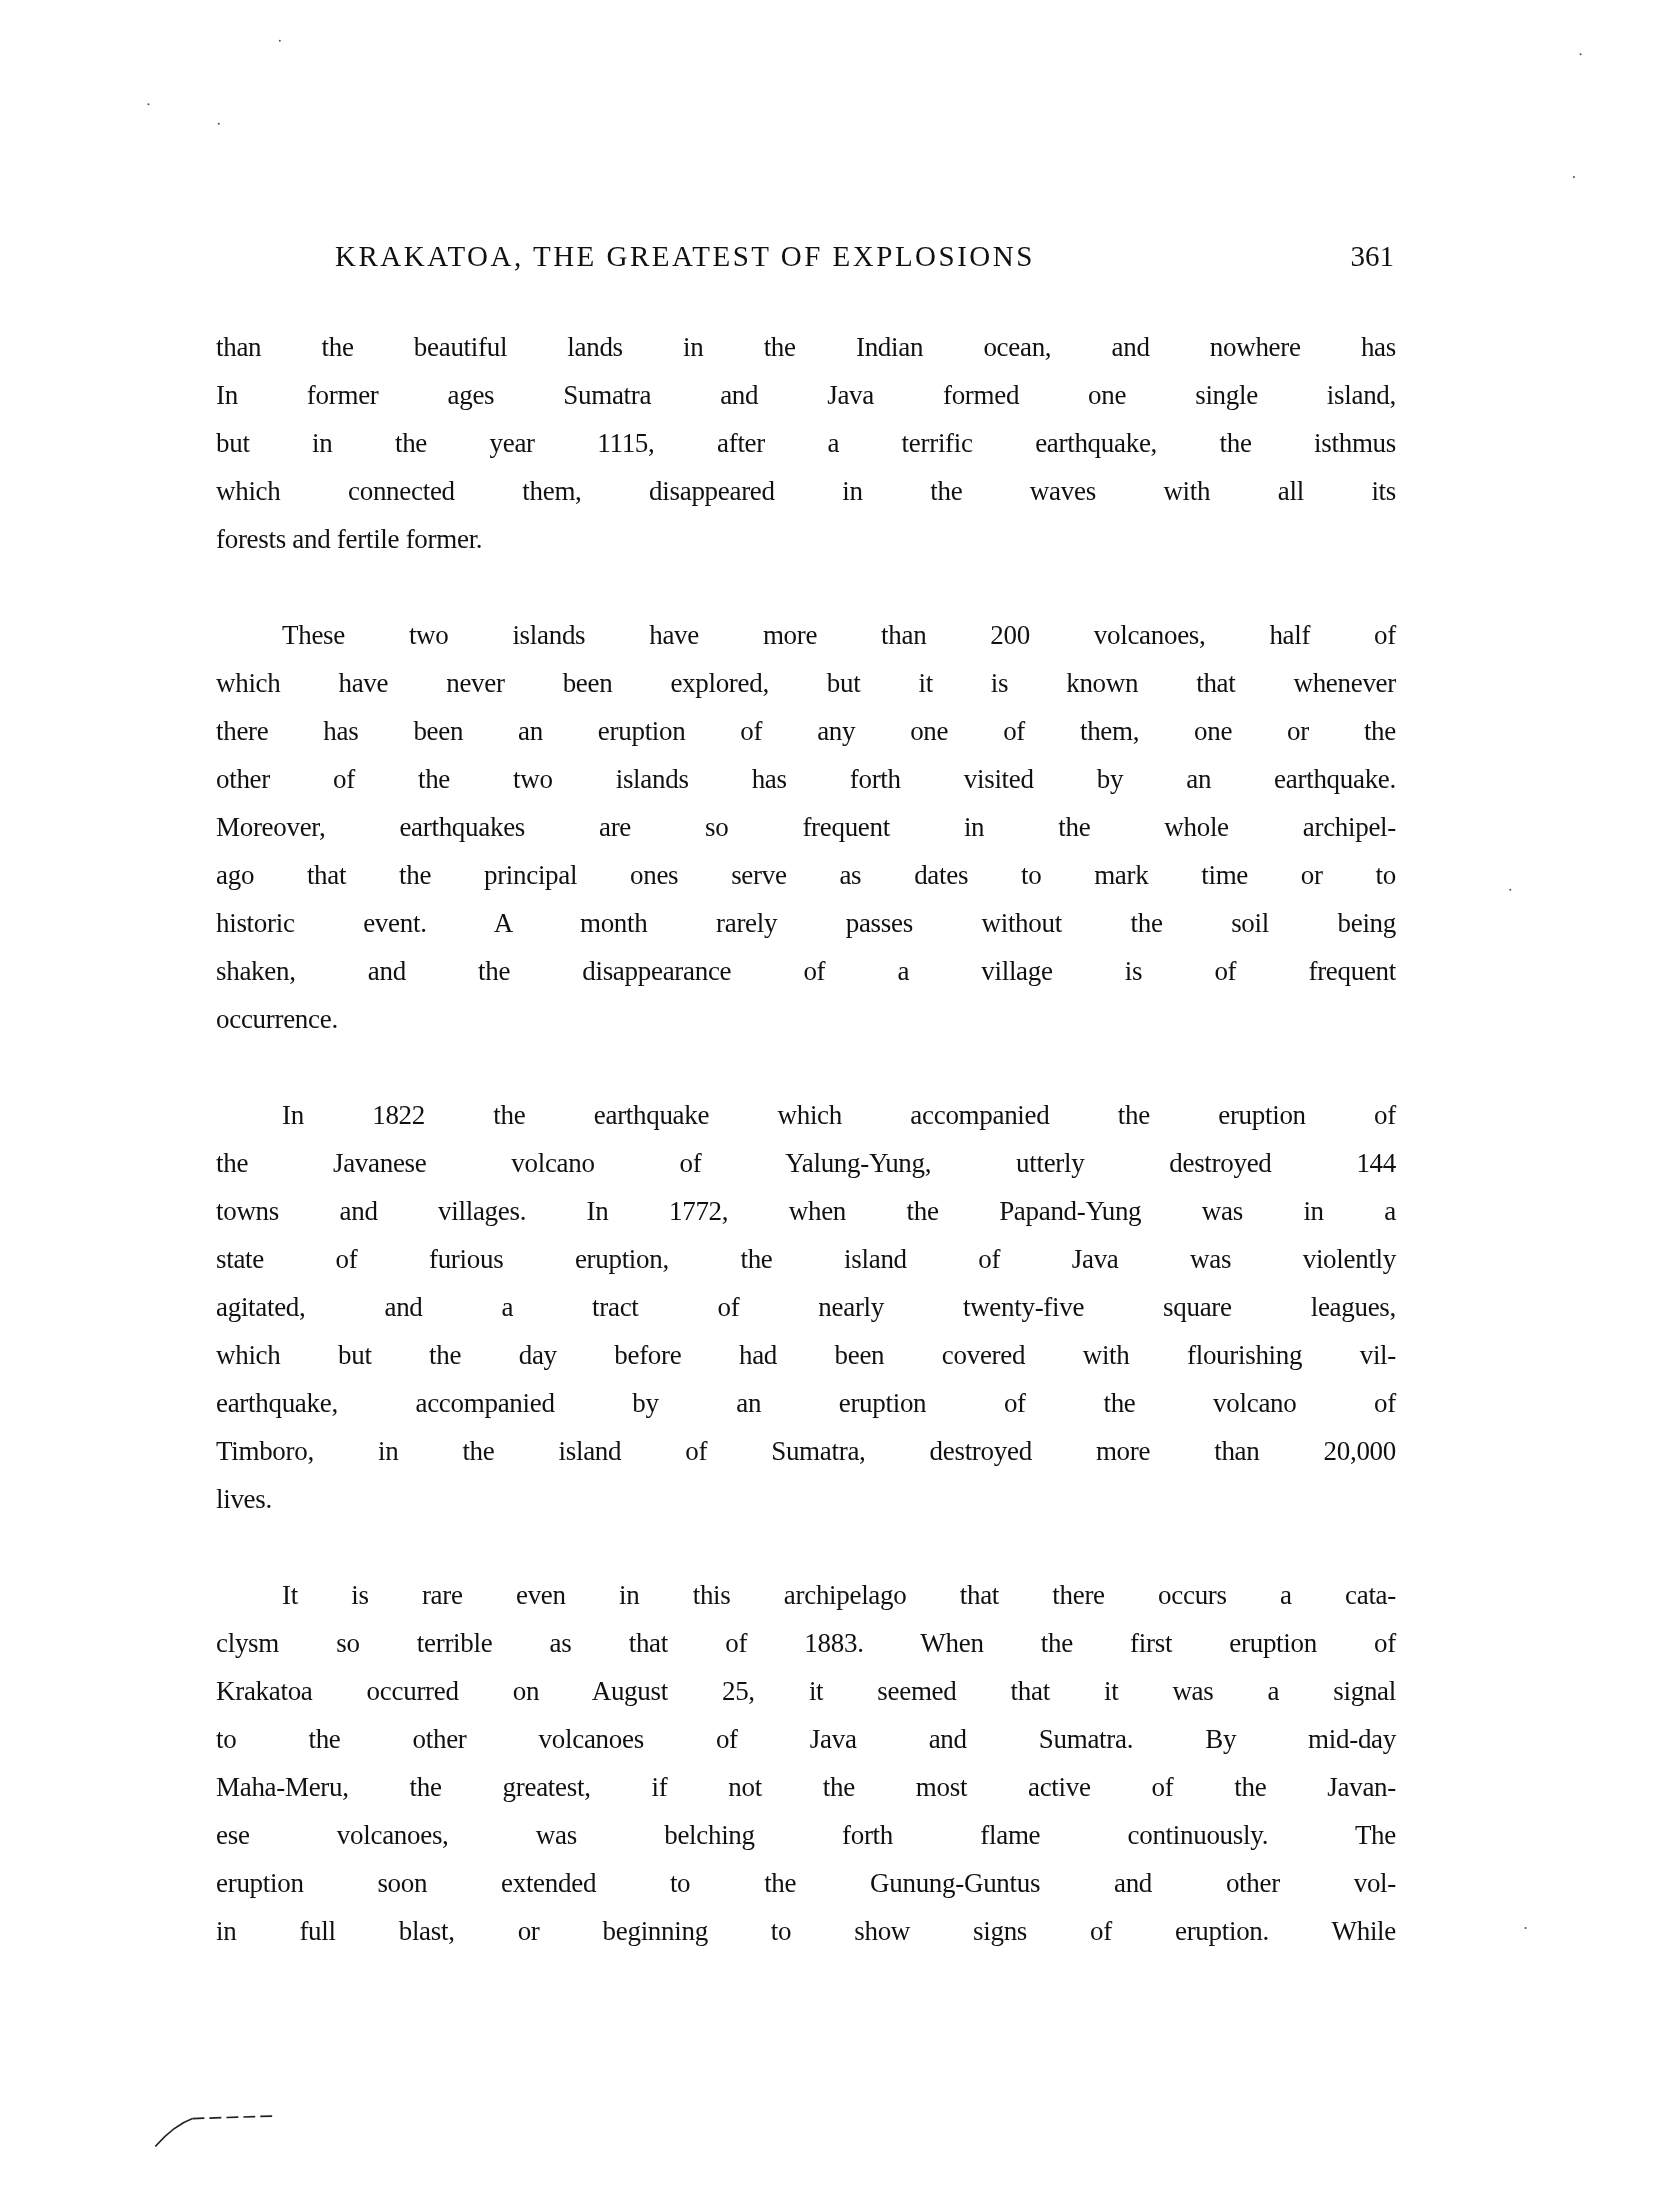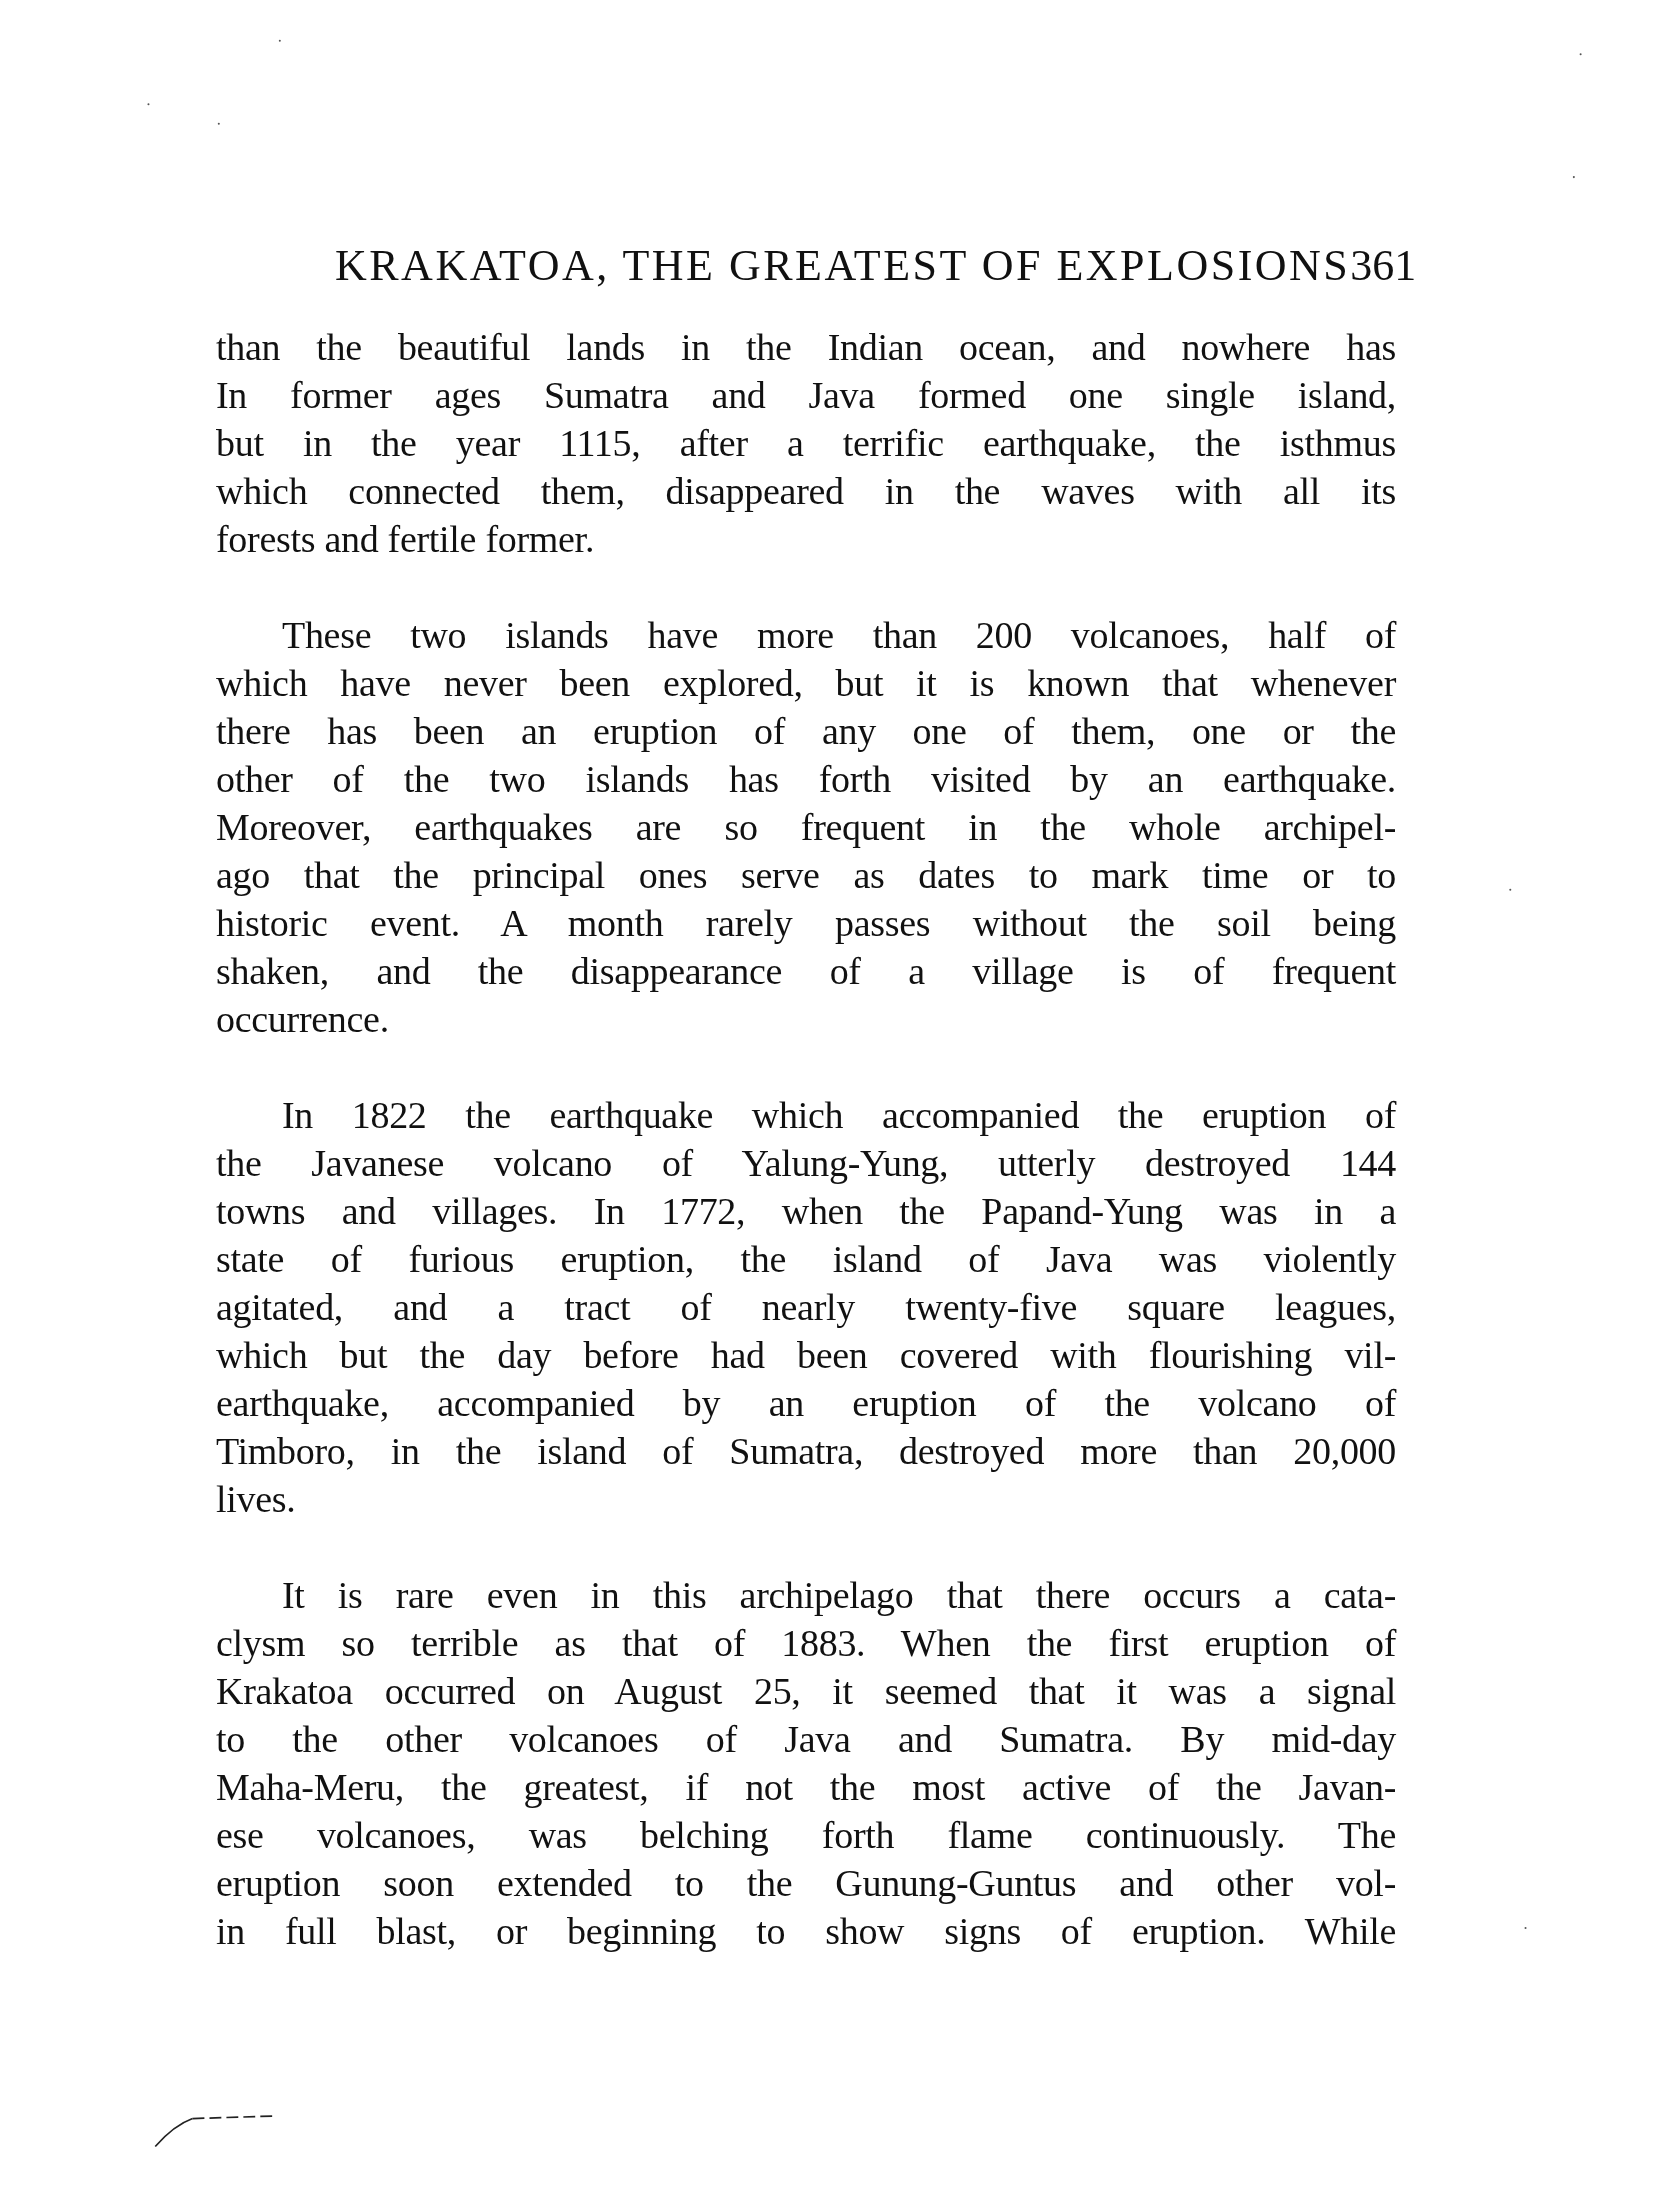--- a/index.html
+++ b/index.html
@@ -1,27 +1,27 @@
 <!DOCTYPE html>
 <html style="font-size:13.6px"><head>
 <meta charset="utf-8">
 <style>
   html, body { margin: 0; padding: 0; background: #ffffff; }
   body { width: 1663px; height: 2205px; position: relative; overflow: hidden; }
   .page { position: absolute; left: 0; top: 0; width: 1663px; height: 2205px; background: #ffffff; }
   .running-head {
     position: absolute; left: 335px; top: 240px; width: 1059px;
-    font-family: "Liberation Serif", serif; font-size: 44px; color: #111;
+    font-family: "Liberation Serif", serif; font-size: 29px; color: #111;
     letter-spacing: 2.5px; white-space: nowrap;
     display: flex; justify-content: space-between; align-items: baseline;
   }
   .page-number { letter-spacing: 0; }
   .body-text {
     position: absolute; left: 216px; top: 323px; width: 1180px;
-    font-family: "Liberation Serif", serif; font-size: 38px; color: #111;
+    font-family: "Liberation Serif", serif; font-size: 27px; color: #111;
     letter-spacing: -0.3px;
   }
   .line {
     height: 48px; line-height: 48px; white-space: nowrap; overflow: visible;
     text-align: justify; text-align-last: justify;
   }
   .line.last { text-align: left; text-align-last: left; }
   .line.indent { padding-left: 66px; margin-top: 48px; }
   .scan-mark { position: absolute; left: 0; top: 0; width: 1663px; height: 2205px; pointer-events: none; }
 </style>

